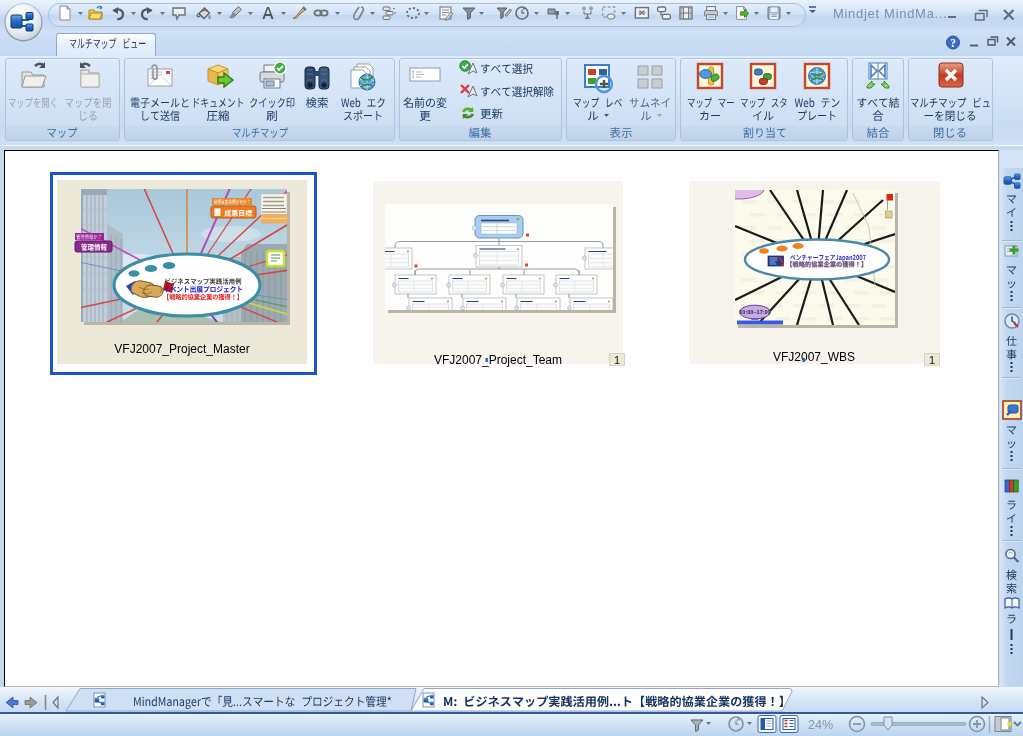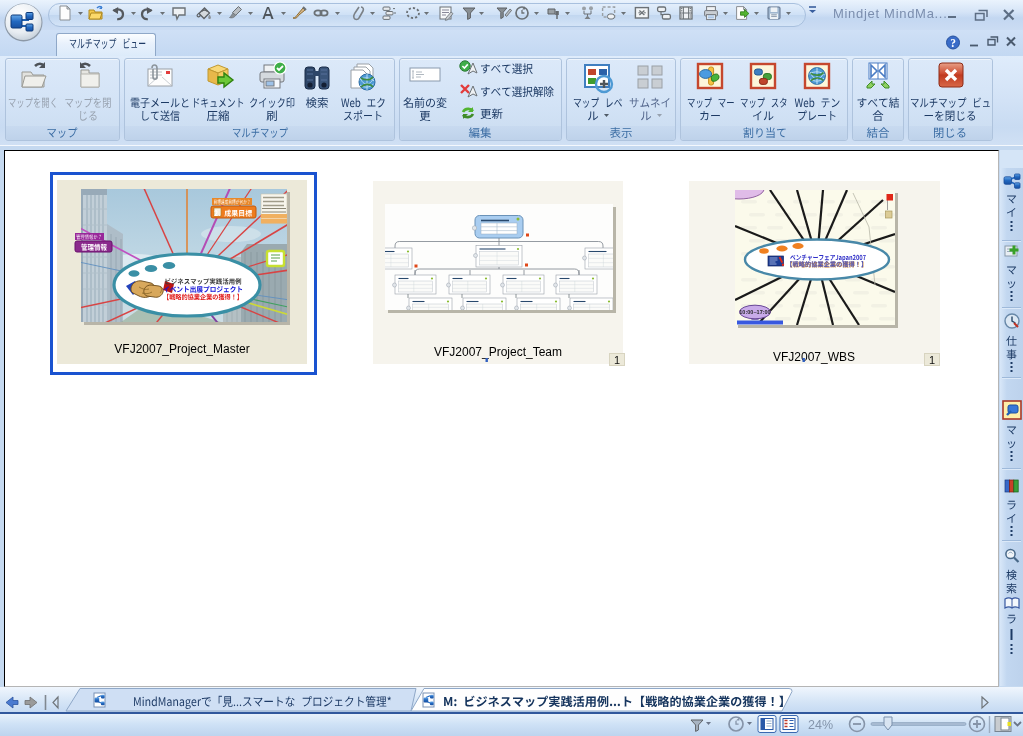--- a/index.html
+++ b/index.html
@@ -68,21 +68,21 @@
 <div class="abs card" id="card1"></div>
 <div class="abs card" style="left:373px"></div>
 <div class="abs card" style="left:689px;width:251px"></div>
 <div class="abs thumbshadow" style="left:84px;top:322px;width:206px;height:3px"></div>
 <div class="abs thumbshadow" style="left:287px;top:192px;width:3px;height:133px"></div>
 <div class="abs thumbshadow" style="left:388px;top:310px;width:228px;height:3px"></div>
 <div class="abs thumbshadow" style="left:613px;top:207px;width:3px;height:106px"></div>
 <div class="abs thumbshadow" style="left:738px;top:325px;width:160px;height:3px"></div>
 <div class="abs thumbshadow" style="left:895px;top:193px;width:3px;height:135px"></div>
 <div class="cap1" style="left:57px;top:342px">VFJ2007_Project_Master</div>
-<div class="cap1" style="left:373px;top:345px">VFJ2007_Project_Team</div>
+<div class="cap1" style="left:373px;top:353px">VFJ2007_Project_Team</div>
 <div class="cap1" style="left:689px;top:350px">VFJ2007_WBS</div>
 <div class="badge" style="left:609px;top:353px">1</div>
 <div class="badge" style="left:924px;top:353px">1</div>
 <div class="abs" id="sidebar">
       <div class="sep" style="top:90px"></div>
       <div class="sep" style="top:157px"></div>
       <div class="sep" style="top:227px"></div>
       <div class="sep" style="top:318px"></div>
       <div class="sep" style="top:390px"></div>
     </div>

